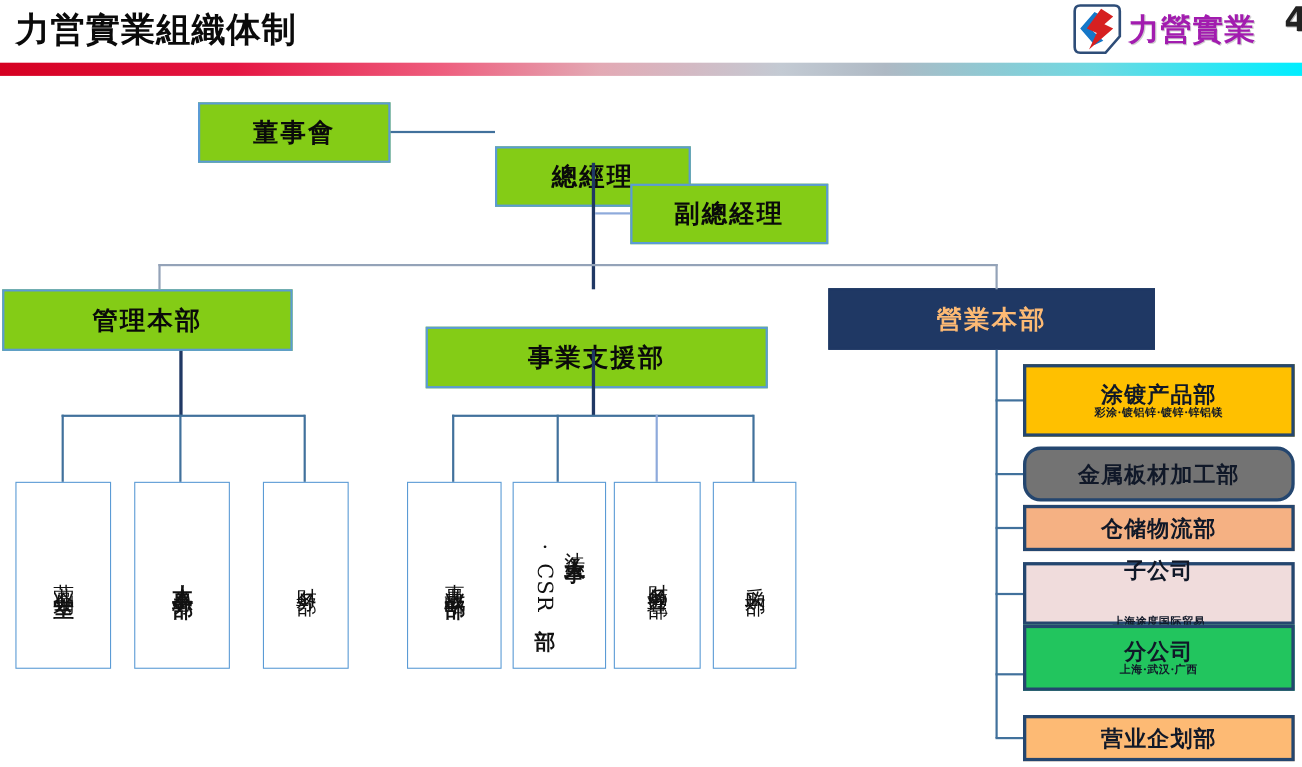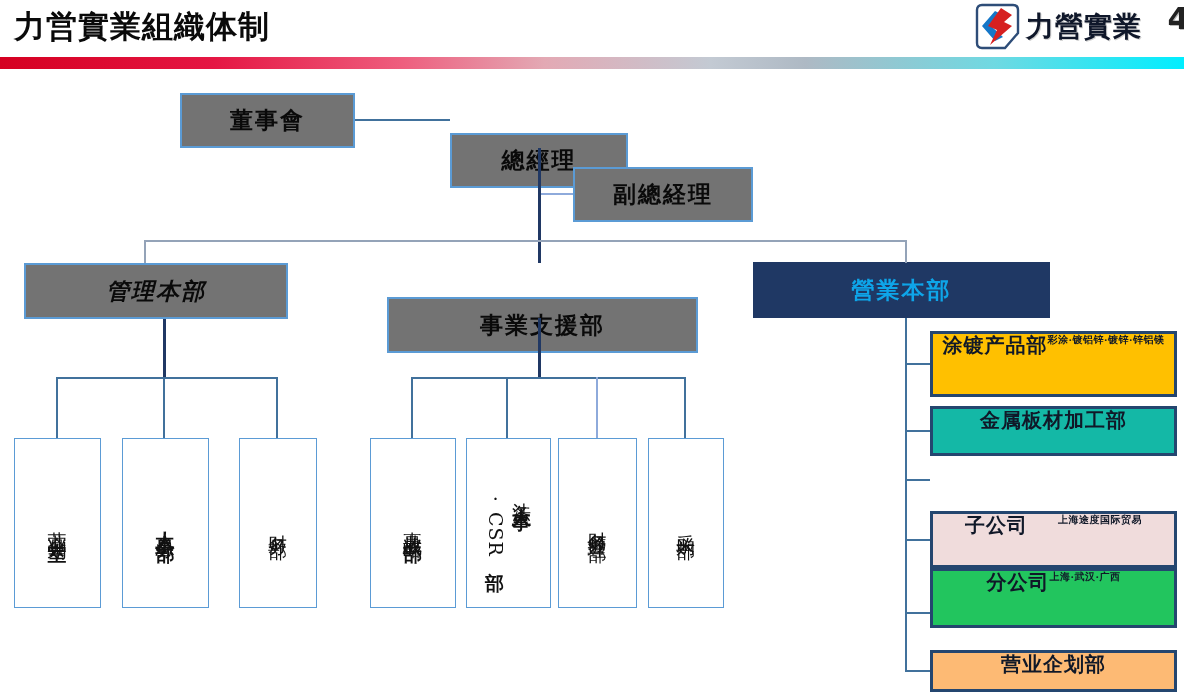--- a/index.html
+++ b/index.html
@@ -4,41 +4,41 @@
 <style>
   html,body{margin:0;padding:0;background:#fff;}
   #slide{position:relative;width:1184px;height:697px;background:#ffffff;overflow:hidden;
          font-family:"DejaVu Sans","Liberation Sans",sans-serif;}
 
   
   .page-title{position:absolute;left:14px;top:6px;font-size:31px;font-weight:bold;color:#0a0a0a;letter-spacing:1px;}
   .grad-bar{position:absolute;left:0;top:57px;width:1184px;height:12px;
     background:linear-gradient(90deg,#d50021 0%,#e51643 18%,#ee5e7e 34%,#e3a9b4 46%,#c3cad3 60%,#aeb9c4 68%,#6fd9e2 84%,#00eeff 100%);}
   .logo-wrap{position:absolute;left:974px;top:2px;display:flex;align-items:center;}
-  .logo-text{font-size:28px;font-weight:bold;color:#0f172a;margin-left:4px;letter-spacing:1px;text-shadow:1px 1px 0 #cfcfcf;}
+  .logo-text{font-size:28px;font-weight:bold;color:#a21caf;margin-left:4px;letter-spacing:1px;text-shadow:1px 1px 0 #cfcfcf;}
   .page-num{position:absolute;right:-5px;top:0px;font-size:31px;font-weight:bold;color:#222;text-shadow:1px 1px 0 #bbb;}
 
   
-  .obox{position:absolute;background:#737373;border:2px solid #5b9bd5;box-sizing:border-box;
+  .obox{position:absolute;background:#84cc16;border:2px solid #5b9bd5;box-sizing:border-box;
         display:flex;align-items:center;justify-content:center;
         font-size:23px;font-weight:bold;color:#0a0a0a;letter-spacing:2px;}
-  .obox.dark{background:#1f3864;border-color:#1f3864;color:#0ea5e9;}
+  .obox.dark{background:#1f3864;border-color:#1f3864;color:#fdba74;}
 
   
   .vbox{position:absolute;background:#fff;border:1.6px solid #5b9bd5;box-sizing:border-box;
         display:flex;align-items:center;justify-content:center;}
   .vtext{writing-mode:vertical-rl;text-orientation:upright;
          font-family:"DejaVu Serif","Liberation Serif",serif;
          font-size:19px;color:#111;letter-spacing:3px;line-height:27px;}
   .vtext .b{font-weight:bold;font-family:"DejaVu Sans","Liberation Sans",sans-serif;}
   .vtext .latin{text-orientation:sideways;letter-spacing:1px;}
 
   
   .sbox{position:absolute;left:930px;width:247px;border:3px solid #24466f;box-sizing:border-box;
-        display:flex;flex-direction:row;justify-content:center;line-height:1.15;}
+        display:flex;flex-direction:column;align-items:center;justify-content:center;line-height:1.15;}
   .sbox-title{font-family:"DejaVu Serif","Liberation Serif",serif;font-size:20px;font-weight:bold;color:#101828;letter-spacing:1px;}
   .sbox-title .b{font-family:"DejaVu Sans","Liberation Sans",sans-serif;}
   .sbox-sub{font-family:"DejaVu Serif","Liberation Serif",serif;font-size:10px;font-weight:bold;color:#101828;letter-spacing:0.5px;}
   .sbox-sub:empty{display:none;}
 
   
   .ln{position:absolute;}
   .c-dark{background:#203864;}
   .c-mid{background:#41719c;}
   .c-light{background:#8eaadb;}
@@ -59,21 +59,21 @@
       <path d="M27,6 L38,13 L30,20 L38,24 L16,43 L23,28 L14,24 Z" fill="#d62020"></path>
     </svg>
     <span class="logo-text">力營實業</span>
   </div>
   <div class="page-num">4</div>
 
   <div class="obox" style="left:180px;top:93px;width:175px;height:55px;">董事會</div>
   <div class="obox" style="left:450px;top:93px;width:178px;height:55px;margin-top:40px;">總經理</div>
   <div class="obox" style="left:573px;top:167px;width:180px;height:55px;">副總経理</div>
 
-  <div class="obox" style="left:24px;top:263px;width:264px;height:56px;font-style:italic;">管理本部</div>
+  <div class="obox" style="left:2px;top:263px;width:264px;height:56px;">管理本部</div>
   <div class="obox" style="left:387px;top:262px;width:311px;height:56px;margin-top:35px;">事業支援部</div>
   <div class="obox dark" style="left:753px;top:262px;width:297px;height:56px;">營業本部</div>
 
   <div class="vbox" style="left:14px;top:438px;width:87px;height:170px;">
     <div class="vtext"><span>营业企划</span><span class="b">室</span></div>
   </div>
   <div class="vbox" style="left:122px;top:438px;width:87px;height:170px;">
     <div class="vtext"><span class="b">人事</span><span>总务</span><span class="b">部</span></div>
   </div>
   <div class="vbox" style="left:239px;top:438px;width:78px;height:170px;">
@@ -90,22 +90,25 @@
     <div class="vtext"><span>财务管理部</span></div>
   </div>
   <div class="vbox" style="left:648px;top:438px;width:76px;height:170px;">
     <div class="vtext"><span>采购部</span></div>
   </div>
 
   <div class="sbox" style="top: 331px; height: 66px; background: rgb(255, 192, 0);">
     <div class="sbox-title"><span>涂镀产品</span><span class="b">部</span></div>
     <div class="sbox-sub">彩涂·镀铝锌·镀锌·锌铝镁</div>
   </div>
-  <div class="sbox" style="top: 406px; height: 50px; background: #14b8a6;">
+  <div class="sbox" style="top: 406px; height: 50px; background: #737373; border-radius: 16px;">
     <div class="sbox-title"><span>金属板材加工</span><span class="b">部</span></div>
+  </div>
+  <div class="sbox" style="top: 459px; height: 42px; background: rgb(245, 177, 131);">
+    <div class="sbox-title"><span>仓储物流</span><span class="b">部</span></div>
   </div>
   <div class="sbox" style="top: 511px; height: 57px; background: rgb(240, 220, 220); gap: 30px;">
     <div class="sbox-title"><span class="b">子公司</span></div>
     <div class="sbox-sub">上海途度国际贸易</div>
   </div>
   <div class="sbox" style="top: 568px; height: 60px; background: #22c55e;">
     <div class="sbox-title"><span class="b">分公司</span></div>
     <div class="sbox-sub">上海·武汉·广西</div>
   </div>
   <div class="sbox" style="top: 650px; height: 42px; background: #fdba74;">

